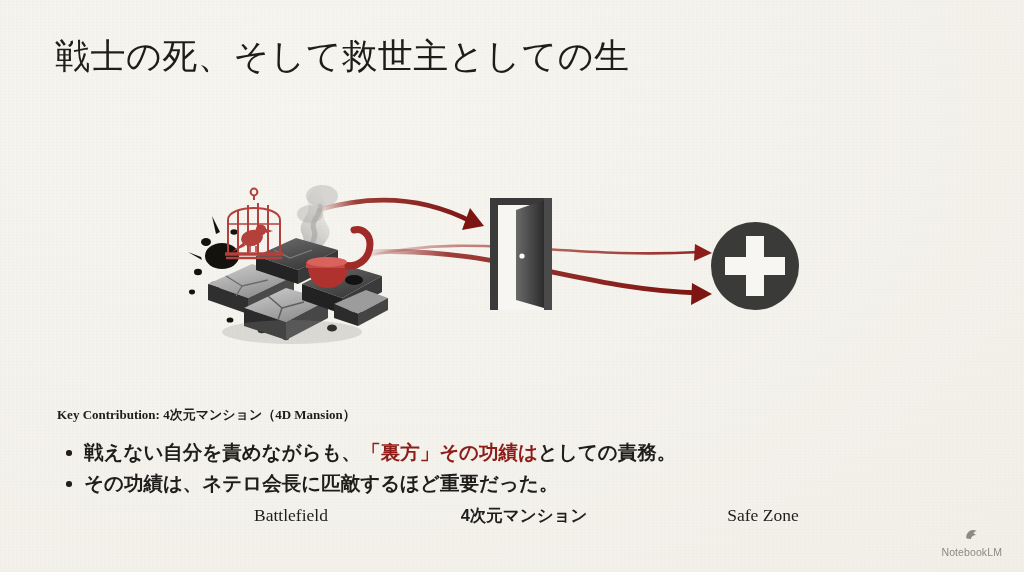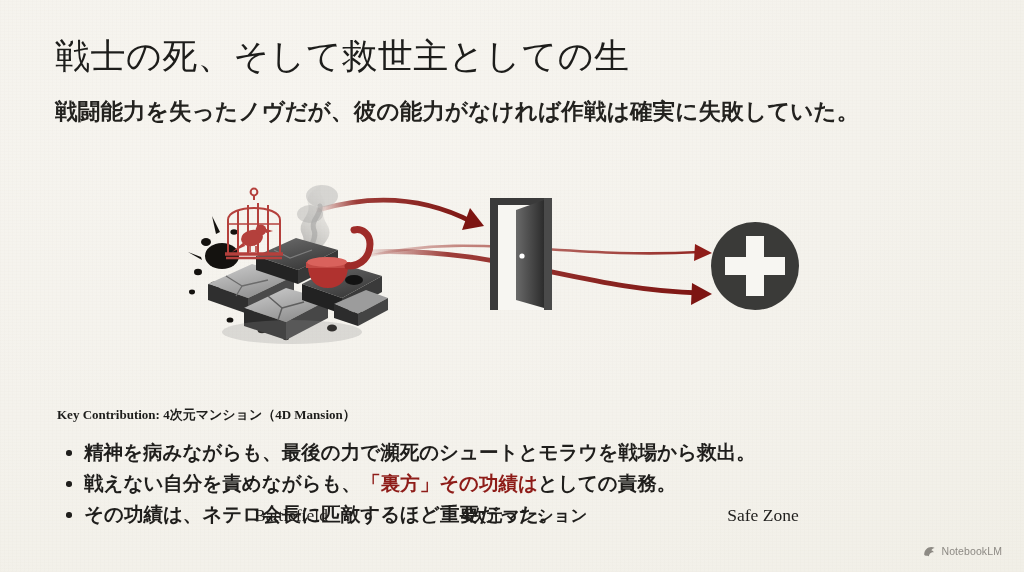--- a/index.html
+++ b/index.html
@@ -152,35 +152,36 @@
     color: #8e1c18;
     font-weight: 700;
   }
 
   
   .watermark {
     position: absolute;
     right: 22px;
     bottom: 14px;
     display: flex;
+    align-items: center;
     gap: 5px;
     font-size: 10.5px;
     color: #8d8a84;
     letter-spacing: .1px;
+    flex-direction: column;
   }
   .watermark svg { display: block; }
 </style>
 </head>
 <body>
 
 <div class="slide">
   <div class="grain"></div>
 
   <div class="title">戦士の死、そして救世主としての生</div>
-  <div class="subtitle">戦闘能力を失ったノヴだが、彼の能力がなければ作戦は確実に失敗していた。</div>
 
   <div class="diagram">
 
     <svg width="1024" height="220" style="position:absolute;left:0;top:0;">
       <defs>
         <linearGradient id="arrFade" x1="0" y1="0" x2="1" y2="0">
           <stop offset="0%" stop-color="#8e1c18" stop-opacity="0.05"></stop>
           <stop offset="25%" stop-color="#8e1c18" stop-opacity="0.85"></stop>
           <stop offset="100%" stop-color="#7d1512" stop-opacity="1"></stop>
         </linearGradient>
@@ -334,21 +335,20 @@
     </svg>
 
     <div class="node-label" id="label-battlefield">Battlefield</div>
     <div class="node-label jp" id="label-mansion">4次元マンション</div>
     <div class="node-label" id="label-safezone">Safe Zone</div>
   </div>
 
   <div class="key-heading">Key Contribution: 4次元マンション（4D Mansion）</div>
 
   <ul class="bullets">
-    <li><span>精神を病みながらも、最後の力で瀕死のシュートとモラウを戦場から救出。</span></li>
     <li><span>戦えない自分を責めながらも、</span><span class="em-red">「裏方」その功績は</span><span>としての責務。</span></li>
     <li><span>その功績は、ネテロ会長に匹敵するほど重要だった。</span></li>
   </ul>
 
   <div class="watermark">
     <svg width="13" height="13" viewBox="0 0 13 13">
       <path d="M1.2 9.6 C1.2 5.2 4.3 2 8.3 2 C9.6 2 10.8 2.4 11.7 3.1 C10.2 3.3 9 4.1 8.3 5.3
                C9.4 5.6 10.3 6.3 10.8 7.3 C9.1 7.1 7.6 7.7 6.7 8.9 C6.1 9.7 5.9 10.6 5.9 11.2
                C3.9 11.2 1.2 11 1.2 9.6 Z" fill="#8d8a84"></path>
     </svg>

